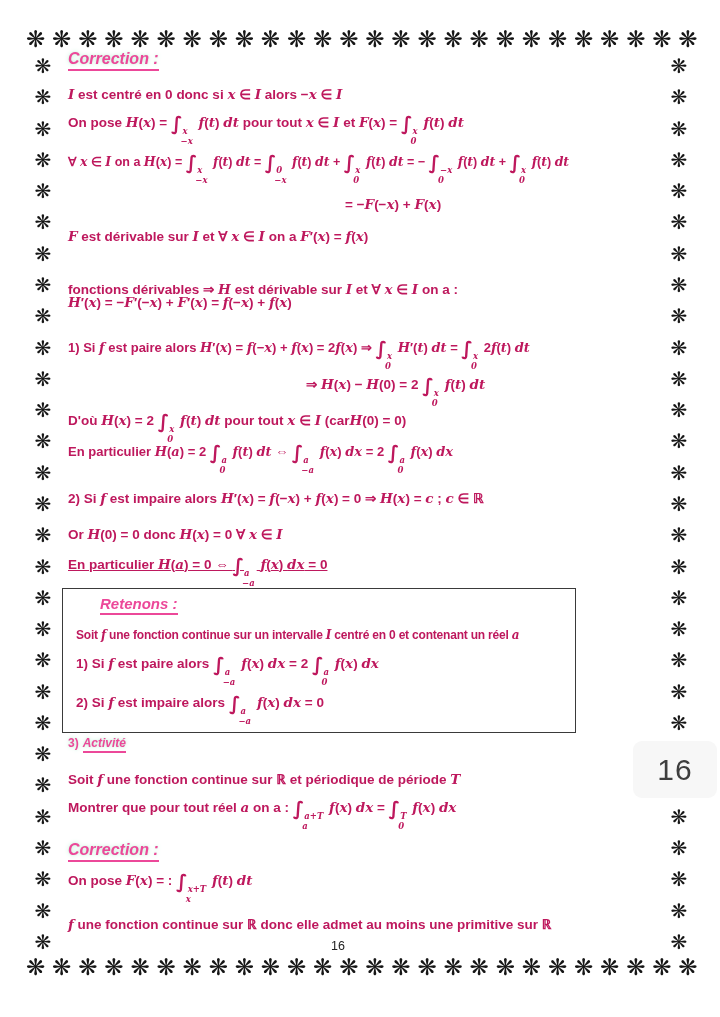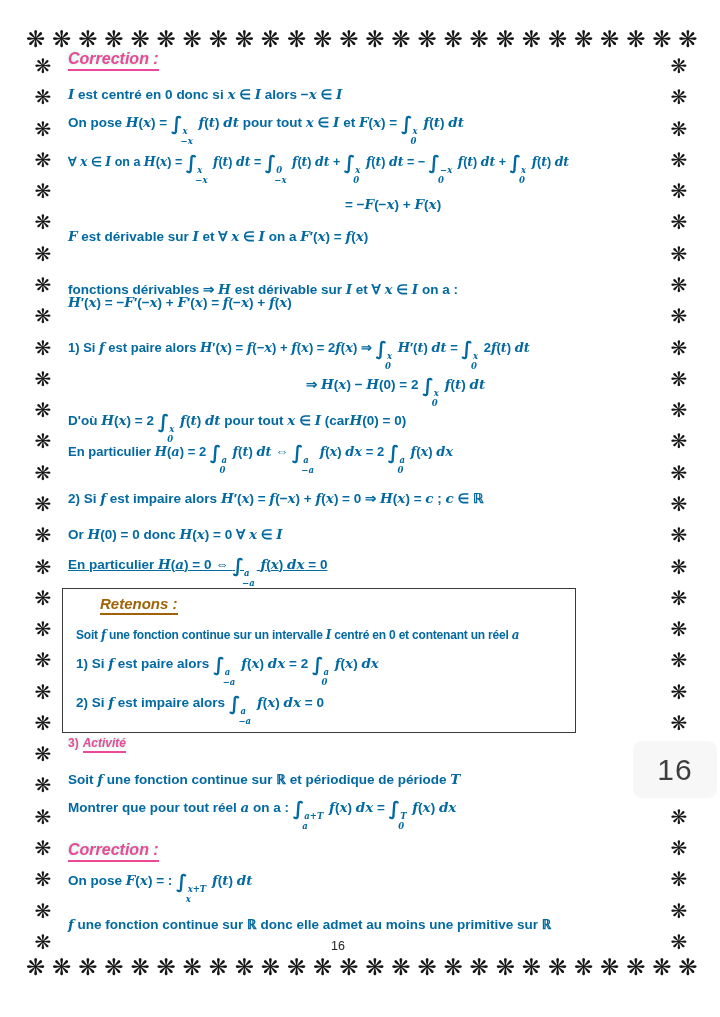--- a/index.html
+++ b/index.html
@@ -12,31 +12,31 @@
   .brow.top{top:28px;}
   .brow.bottom{top:956px;}
   .bcol{position:absolute;top:56px;height:896px;width:26px;display:flex;flex-direction:column;
         justify-content:space-between;align-items:center;font-family:"DejaVu Sans",sans-serif;
         font-size:20px;line-height:1;color:#161616;}
   .bcol.left{left:30px;}
   .bcol.right{left:666px;}
 
   
   .ln{position:absolute;left:68px;white-space:nowrap;font-weight:bold;font-size:13.5px;
-      color:#0369a1;}
+      color:#be185d;}
   .ln i{font-family:"DejaVu Serif",serif;font-weight:bold;font-style:italic;}
   .n{font-family:"DejaVu Sans",sans-serif;font-size:19px;font-weight:bold;vertical-align:-3px;line-height:0;}
   .b{display:inline-flex;flex-direction:column;font-size:8.5px;line-height:1.15;vertical-align:-7px;
      font-style:italic;font-weight:bold;font-family:"DejaVu Serif",serif;text-align:left;margin-right:2px;}
   .b span:last-child{margin-left:-2px;}
 
   
   .head{position:absolute;left:68px;font-weight:bold;font-style:italic;font-size:16px;white-space:nowrap;}
   .green{color:#ec4899;text-shadow:0 0 5px #c4eed8,0 0 2px #d8f5e6;}
-  .red{color:#a16207;}
+  .red{color:#ec4899;}
   .uline{display:inline-block;border-bottom:2px solid currentColor;padding-bottom:1px;}
   .num{font-style:normal;margin-right:4px;}
 
   
   .rbox{position:absolute;left:62px;top:588px;width:512px;height:143px;border:1.5px solid #3a3a3a;background:#fff;}
 
   
   .sidebox{position:absolute;left:633px;top:741px;width:84px;height:57px;background:#f7f7f7;
            border-radius:9px;display:flex;align-items:center;justify-content:center;z-index:5;}
   .sidebox .pn{font-size:30px;color:#3e3e3e;font-weight:400;letter-spacing:1px;}

